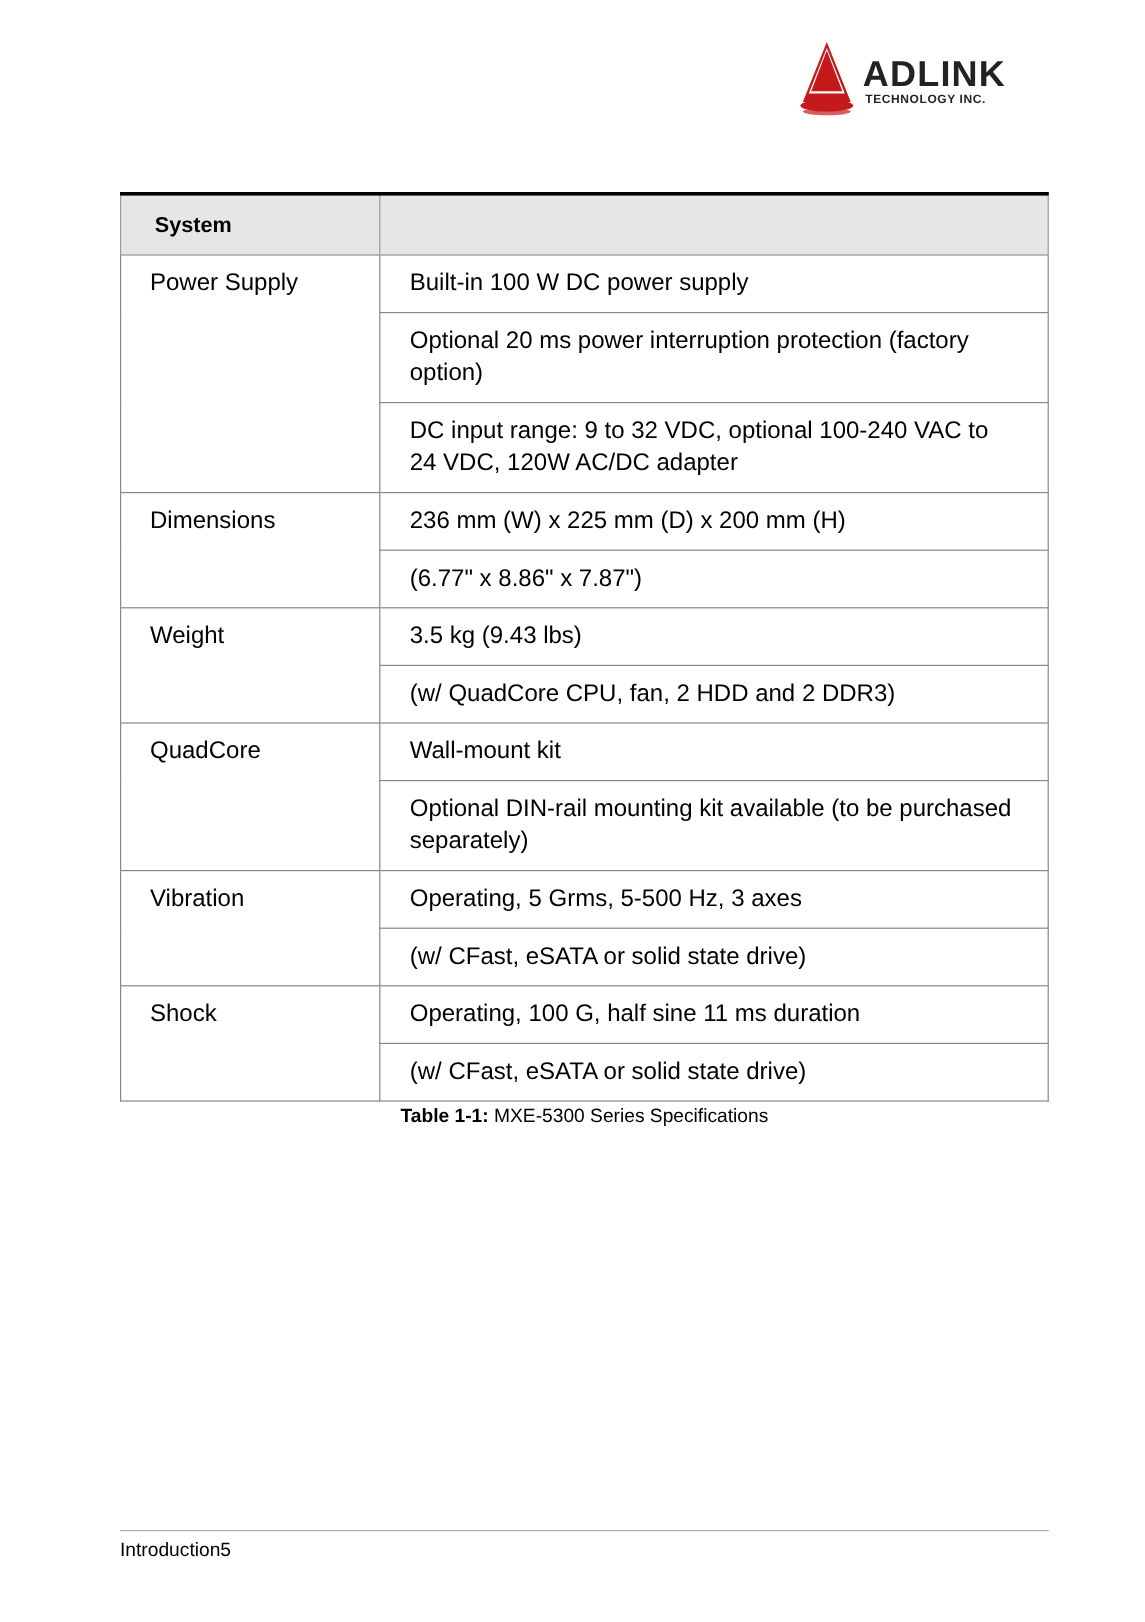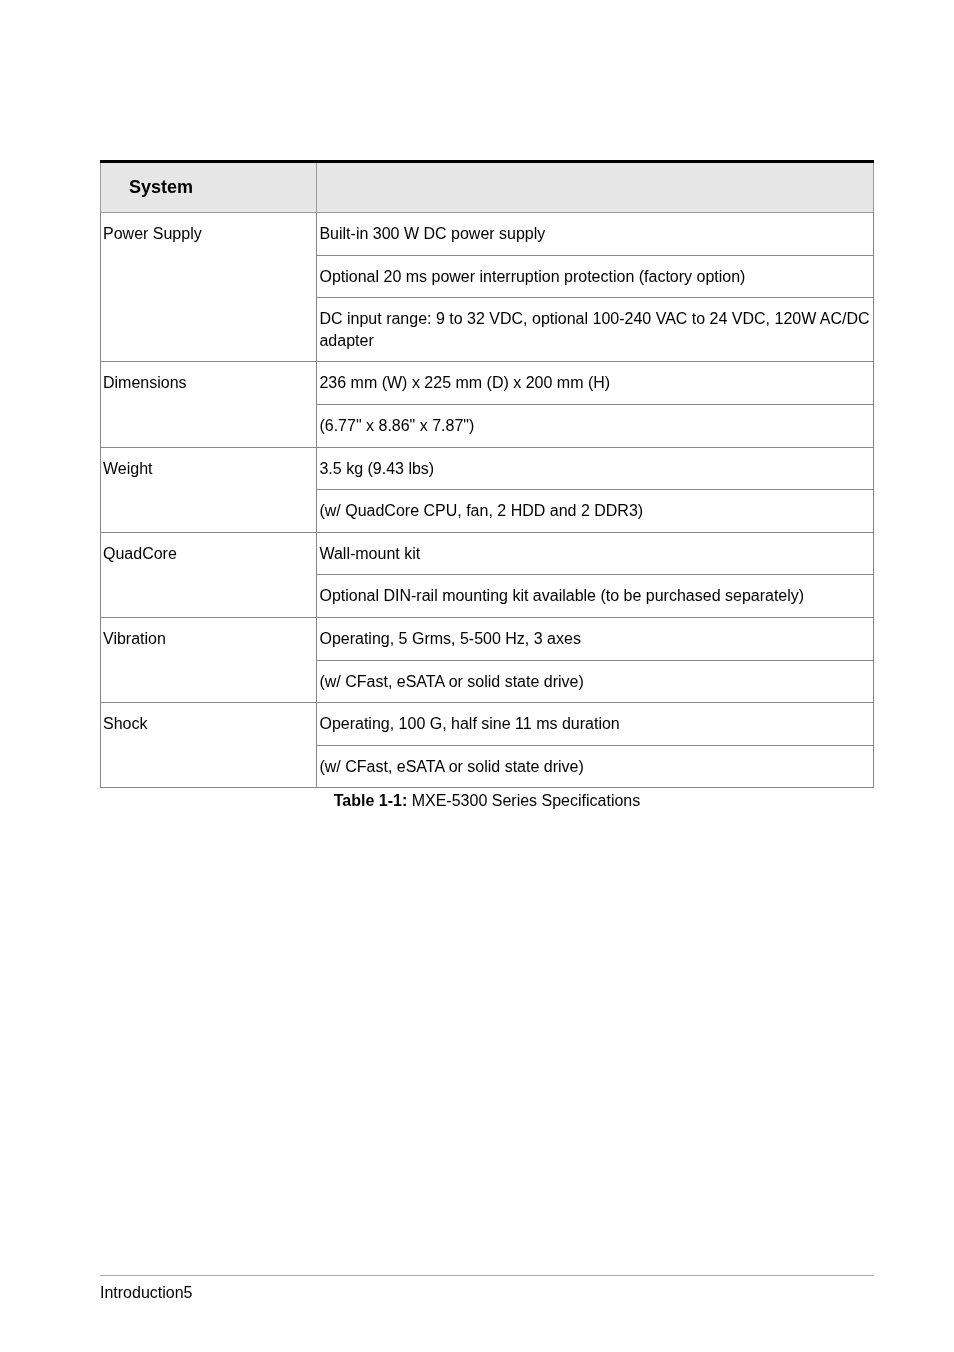--- a/index.html
+++ b/index.html
@@ -3,43 +3,54 @@
 <meta charset="utf-8">
 <style>
   * { margin: 0; padding: 0; box-sizing: border-box; }
   body { width: 954px; height: 1352px; font-family: Arial, Helvetica, sans-serif; background: #fff; position: relative; }
   .page { width: 100%; height: 100%; padding: 30px 80px 40px 100px; display: flex; flex-direction: column; }
   .logo { position: absolute; top: 30px; right: 80px; }
   .spec-table { width: 100%; border-collapse: collapse; margin-top: 130px; }
   .spec-table thead tr { border-top: 3px solid #000; }
   .spec-table th { background: #e6e6e6; text-align: left; font-weight: bold; font-size: 18px; padding: 14px 12px; border: 1px solid #999; }
   .spec-table th:first-child { width: 28%; padding-left: 28px; }
-  .spec-table td { border: 1px solid #888; padding: 10px 2px; font-size: 16px; vertical-align: top; line-height: 1.35; }
+  .spec-table td { border: 1px solid #888; padding: 10px 24px; font-size: 20px; vertical-align: top; line-height: 1.35; }
   .spec-table td:first-child { font-weight: normal; vertical-align: top; }
   .caption { text-align: center; font-size: 16px; margin-top: 4px; }
   .caption b { font-weight: bold; }
   .footer { position: absolute; bottom: 50px; left: 100px; right: 80px; border-top: 1px solid #aaa; padding-top: 8px; display: flex; justify-content: flex-start; font-size: 16px; }
 </style>
 </head>
 <body>
 
 <div class="page">
 
+  <div class="logo">
+    <svg width="210" height="70" viewBox="0 0 210 70">
+      <polygon points="25,5 45,55 5,55" fill="#c51a1b"></polygon>
+      <polygon points="25,10 40,48 10,48" fill="#fff"></polygon>
+      <polygon points="25,12 38,46 12,46" fill="#c51a1b"></polygon>
+      <ellipse cx="25" cy="58" rx="22" ry="5" fill="#c51a1b"></ellipse>
+      <ellipse cx="25" cy="63" rx="20" ry="3" fill="#c51a1b" opacity="0.7"></ellipse>
+      <text x="55" y="42" font-family="Arial Black, Arial" font-size="30" font-weight="900" fill="#222" letter-spacing="1">ADLINK</text>
+      <text x="57" y="56" font-family="Arial" font-size="10" font-weight="bold" fill="#222" letter-spacing="0.5">TECHNOLOGY INC.</text>
+    </svg>
+  </div>
 
   <table class="spec-table">
     <thead>
       <tr>
         <th>System</th>
         <th></th>
       </tr>
     </thead>
     <tbody>
       <tr>
         <td rowspan="3">Power Supply</td>
-        <td>Built-in 300 W DC power supply</td>
+        <td>Built-in 100 W DC power supply</td>
       </tr>
       <tr>
           <td>Optional 20 ms power interruption protection (factory option)</td>
         </tr>
       <tr>
           <td>DC input range: 9 to 32 VDC, optional 100-240 VAC to 24 VDC, 120W AC/DC adapter</td>
         </tr>
 
       <tr>
         <td rowspan="2">Dimensions</td>

